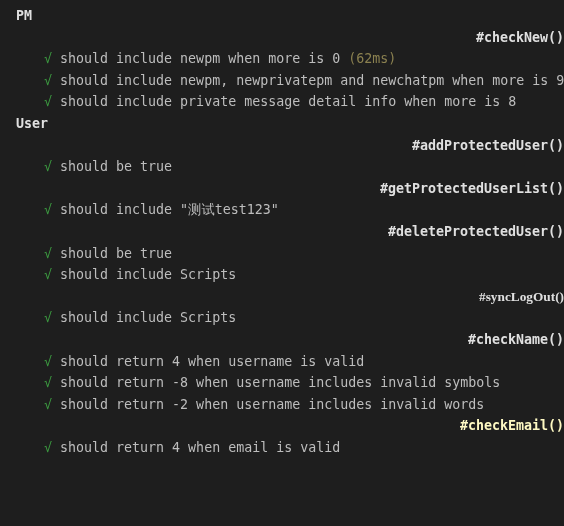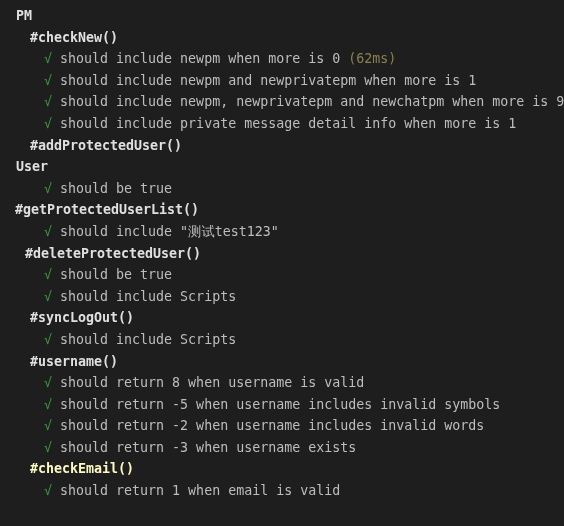--- a/index.html
+++ b/index.html
@@ -40,20 +40,21 @@
   
   .line.suite-root {
     padding-left: 16px;
     color: #e0e0e0;
     font-weight: bold;
   }
   .line.suite-sub {
     padding-left: 30px;
     color: #e0e0e0;
     font-weight: bold;
+    text-align: right;
   }
 
   
   .line.test {
     padding-left: 44px;
     color: #b3b3b3;
   }
   .tick {
     color: #3c9a40;
     font-weight: normal;
@@ -66,35 +67,33 @@
   }
 </style>
 </head>
 <body style="background: rgb(30, 30, 30);">
 
 <div id="terminal" style="background: rgb(30, 30, 30);">
   <div class="lines" id="output">
       <div class="line suite-root" style="color: rgb(224, 224, 224);">PM</div>
       <div class="line suite-sub" style="color: rgb(224, 224, 224);">#checkNew()</div>
       <div class="line test"><span class="tick" style="color: rgb(60, 154, 64);">√</span> <span class="test-title">should include newpm when more is 0</span> <span class="duration-slow" style="color: rgb(139, 129, 80);">(62ms)</span></div>
-      <div class="line test"><span class="tick" style="color: rgb(60, 154, 64);">√</span> <span class="test-title">should include newpm and newprivatepm when more is 1</span></div>
       <div class="line test"><span class="tick" style="color: rgb(60, 154, 64);">√</span> <span class="test-title">should include newpm, newprivatepm and newchatpm when more is 9</span></div>
-      <div class="line test"><span class="tick" style="color: rgb(60, 154, 64);">√</span> <span class="test-title">should include private message detail info when more is 1</span></div>
+      <div class="line test"><span class="tick" style="color: rgb(60, 154, 64);">√</span> <span class="test-title">should include private message detail info when more is 8</span></div>
+      <div class="line suite-root" style="color: rgb(224, 224, 224);">User</div>
       <div class="line suite-sub" style="color: rgb(224, 224, 224);">#addProtectedUser()</div>
-      <div class="line suite-root" style="color: rgb(224, 224, 224);">User</div>
       <div class="line test"><span class="tick" style="color: rgb(60, 154, 64);">√</span> <span class="test-title">should be true</span></div>
       <div class="line suite-sub" style="color: rgb(224, 224, 224); padding-left: 15px;">#getProtectedUserList()</div>
       <div class="line test"><span class="tick" style="color: rgb(60, 154, 64);">√</span> <span class="test-title">should include "测试test123"</span></div>
       <div class="line suite-sub" style="color: rgb(224, 224, 224); padding-left: 25px;">#deleteProtectedUser()</div>
       <div class="line test"><span class="tick" style="color: rgb(60, 154, 64);">√</span> <span class="test-title">should be true</span></div>
       <div class="line test"><span class="tick" style="color: rgb(60, 154, 64);">√</span> <span class="test-title">should include Scripts</span></div>
-      <div class="line suite-sub" style="color: rgb(224, 224, 224);">#syncLogOut()</div>
+      <div class="line suite-sub" style="color: rgb(224, 224, 224); font-family: Liberation Serif, serif;">#syncLogOut()</div>
       <div class="line test"><span class="tick" style="color: rgb(60, 154, 64);">√</span> <span class="test-title">should include Scripts</span></div>
-      <div class="line suite-sub" style="color: rgb(224, 224, 224);">#username()</div>
-      <div class="line test"><span class="tick" style="color: rgb(60, 154, 64);">√</span> <span class="test-title">should return 8 when username is valid</span></div>
-      <div class="line test"><span class="tick" style="color: rgb(60, 154, 64);">√</span> <span class="test-title">should return -5 when username includes invalid symbols</span></div>
+      <div class="line suite-sub" style="color: rgb(224, 224, 224);">#checkName()</div>
+      <div class="line test"><span class="tick" style="color: rgb(60, 154, 64);">√</span> <span class="test-title">should return 4 when username is valid</span></div>
+      <div class="line test"><span class="tick" style="color: rgb(60, 154, 64);">√</span> <span class="test-title">should return -8 when username includes invalid symbols</span></div>
       <div class="line test"><span class="tick" style="color: rgb(60, 154, 64);">√</span> <span class="test-title">should return -2 when username includes invalid words</span></div>
-      <div class="line test"><span class="tick" style="color: rgb(60, 154, 64);">√</span> <span class="test-title">should return -3 when username exists</span></div>
       <div class="line suite-sub" style="color: #fef9c3;">#checkEmail()</div>
-      <div class="line test"><span class="tick" style="color: rgb(60, 154, 64);">√</span> <span class="test-title">should return 1 when email is valid</span></div>
+      <div class="line test"><span class="tick" style="color: rgb(60, 154, 64);">√</span> <span class="test-title">should return 4 when email is valid</span></div>
       <div class="line test"> </div>
     </div>
 </div>
 
 </body></html>

